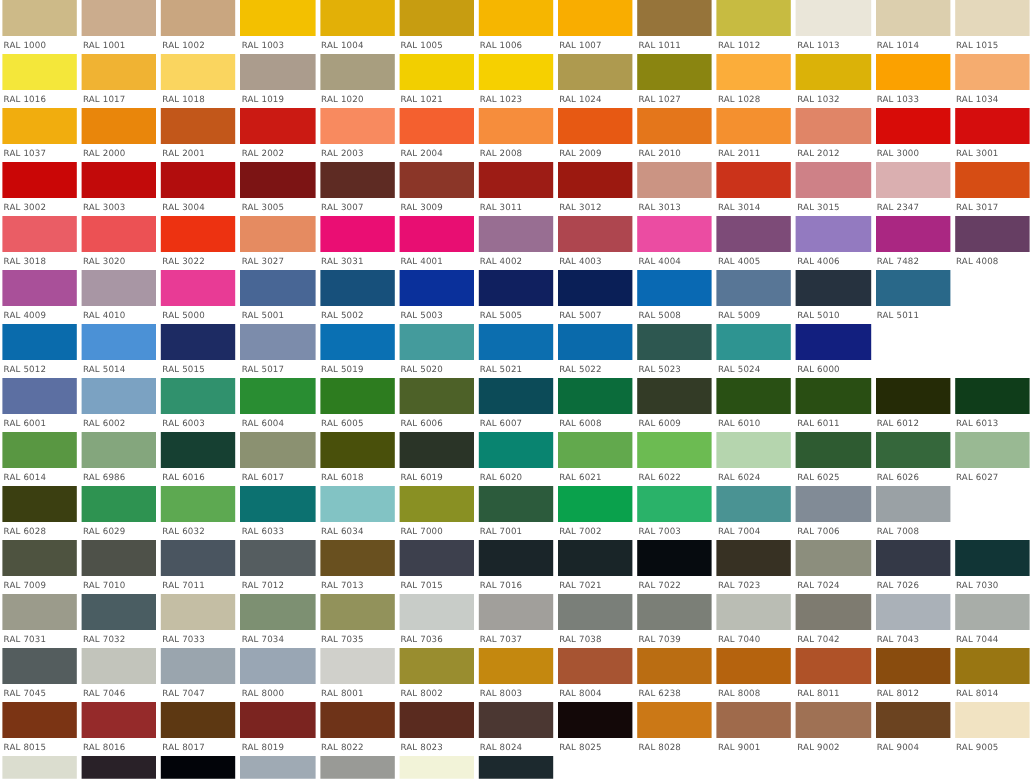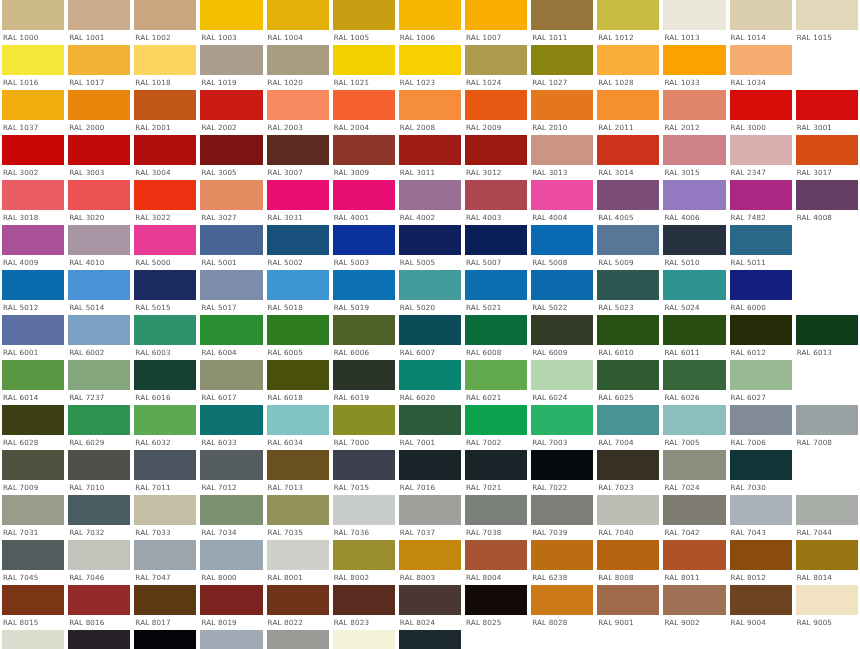--- a/index.html
+++ b/index.html
@@ -152,20 +152,24 @@
       </div>
       <div class="ral-cell">
         <div class="ral-swatch" style="background-color: rgb(138, 133, 17);"></div>
         <div class="ral-label">RAL 1027</div>
       </div>
       <div class="ral-cell">
         <div class="ral-swatch" style="background-color: rgb(251, 173, 58);"></div>
         <div class="ral-label">RAL 1028</div>
       </div>
       <div class="ral-cell">
+        <div class="ral-swatch" style="background-color: rgb(219, 178, 8);"></div>
+        <div class="ral-label">RAL 1032</div>
+      </div>
+      <div class="ral-cell">
         <div class="ral-swatch" style="background-color: rgb(251, 161, 0);"></div>
         <div class="ral-label">RAL 1033</div>
       </div>
       <div class="ral-cell">
         <div class="ral-swatch" style="background-color: rgb(245, 172, 111);"></div>
         <div class="ral-label">RAL 1034</div>
       </div>
     </div>
     <div class="ral-row">
       <div class="ral-cell">
@@ -390,24 +394,20 @@
       </div>
       <div class="ral-cell">
         <div class="ral-swatch" style="background-color: rgb(29, 43, 99);"></div>
         <div class="ral-label">RAL 5015</div>
       </div>
       <div class="ral-cell">
         <div class="ral-swatch" style="background-color: rgb(124, 140, 171);"></div>
         <div class="ral-label">RAL 5017</div>
       </div>
       <div class="ral-cell">
-        <div class="ral-swatch" style="background-color: rgb(61, 149, 210);"></div>
-        <div class="ral-label">RAL 5018</div>
-      </div>
-      <div class="ral-cell">
         <div class="ral-swatch" style="background-color: rgb(10, 112, 179);"></div>
         <div class="ral-label">RAL 5019</div>
       </div>
       <div class="ral-cell">
         <div class="ral-swatch" style="background-color: rgb(68, 155, 156);"></div>
         <div class="ral-label">RAL 5020</div>
       </div>
       <div class="ral-cell">
         <div class="ral-swatch" style="background-color: rgb(12, 110, 175);"></div>
         <div class="ral-label">RAL 5021</div>
@@ -483,21 +483,21 @@
         <div class="ral-label">RAL 6013</div>
       </div>
     </div>
     <div class="ral-row">
       <div class="ral-cell">
         <div class="ral-swatch" style="background-color: rgb(89, 151, 66);"></div>
         <div class="ral-label">RAL 6014</div>
       </div>
       <div class="ral-cell">
         <div class="ral-swatch" style="background-color: rgb(132, 166, 125);"></div>
-        <div class="ral-label">RAL 7237</div>
+        <div class="ral-label">RAL 6986</div>
       </div>
       <div class="ral-cell">
         <div class="ral-swatch" style="background-color: rgb(22, 64, 50);"></div>
         <div class="ral-label">RAL 6016</div>
       </div>
       <div class="ral-cell">
         <div class="ral-swatch" style="background-color: rgb(139, 145, 113);"></div>
         <div class="ral-label">RAL 6017</div>
       </div>
       <div class="ral-cell">
@@ -510,20 +510,24 @@
       </div>
       <div class="ral-cell">
         <div class="ral-swatch" style="background-color: rgb(9, 132, 112);"></div>
         <div class="ral-label">RAL 6020</div>
       </div>
       <div class="ral-cell">
         <div class="ral-swatch" style="background-color: rgb(98, 169, 77);"></div>
         <div class="ral-label">RAL 6021</div>
       </div>
       <div class="ral-cell">
+        <div class="ral-swatch" style="background-color: rgb(108, 187, 82);"></div>
+        <div class="ral-label">RAL 6022</div>
+      </div>
+      <div class="ral-cell">
         <div class="ral-swatch" style="background-color: rgb(181, 213, 174);"></div>
         <div class="ral-label">RAL 6024</div>
       </div>
       <div class="ral-cell">
         <div class="ral-swatch" style="background-color: rgb(46, 91, 49);"></div>
         <div class="ral-label">RAL 6025</div>
       </div>
       <div class="ral-cell">
         <div class="ral-swatch" style="background-color: rgb(53, 103, 59);"></div>
         <div class="ral-label">RAL 6026</div>
@@ -568,24 +572,20 @@
       </div>
       <div class="ral-cell">
         <div class="ral-swatch" style="background-color: rgb(42, 178, 105);"></div>
         <div class="ral-label">RAL 7003</div>
       </div>
       <div class="ral-cell">
         <div class="ral-swatch" style="background-color: rgb(74, 147, 147);"></div>
         <div class="ral-label">RAL 7004</div>
       </div>
       <div class="ral-cell">
-        <div class="ral-swatch" style="background-color: rgb(139, 190, 188);"></div>
-        <div class="ral-label">RAL 7005</div>
-      </div>
-      <div class="ral-cell">
         <div class="ral-swatch" style="background-color: rgb(129, 139, 150);"></div>
         <div class="ral-label">RAL 7006</div>
       </div>
       <div class="ral-cell">
         <div class="ral-swatch" style="background-color: rgb(154, 161, 165);"></div>
         <div class="ral-label">RAL 7008</div>
       </div>
     </div>
     <div class="ral-row">
       <div class="ral-cell">
@@ -624,20 +624,24 @@
         <div class="ral-swatch" style="background-color: rgb(6, 11, 15);"></div>
         <div class="ral-label">RAL 7022</div>
       </div>
       <div class="ral-cell">
         <div class="ral-swatch" style="background-color: rgb(55, 49, 35);"></div>
         <div class="ral-label">RAL 7023</div>
       </div>
       <div class="ral-cell">
         <div class="ral-swatch" style="background-color: rgb(140, 142, 125);"></div>
         <div class="ral-label">RAL 7024</div>
+      </div>
+      <div class="ral-cell">
+        <div class="ral-swatch" style="background-color: rgb(52, 57, 71);"></div>
+        <div class="ral-label">RAL 7026</div>
       </div>
       <div class="ral-cell">
         <div class="ral-swatch" style="background-color: rgb(17, 53, 54);"></div>
         <div class="ral-label">RAL 7030</div>
       </div>
     </div>
     <div class="ral-row">
       <div class="ral-cell">
         <div class="ral-swatch" style="background-color: rgb(155, 155, 139);"></div>
         <div class="ral-label">RAL 7031</div>

